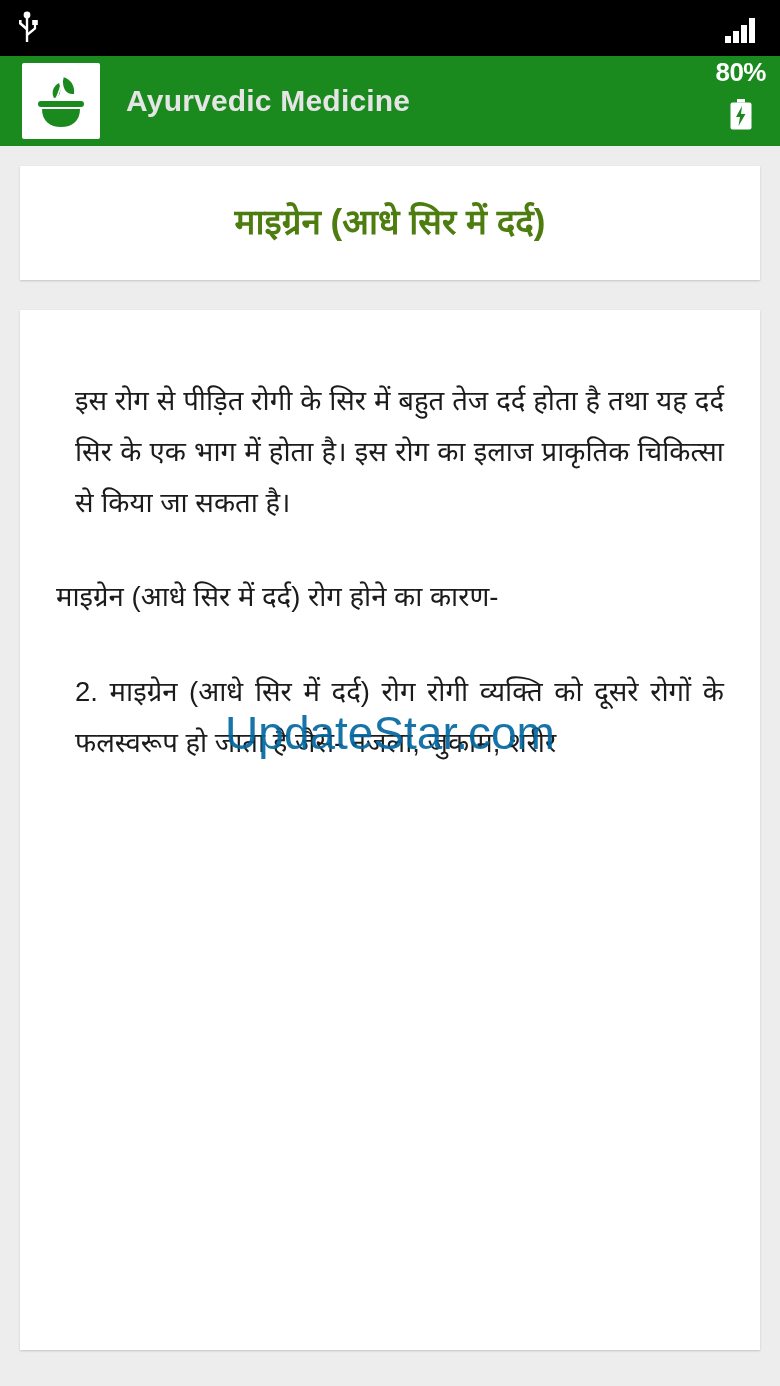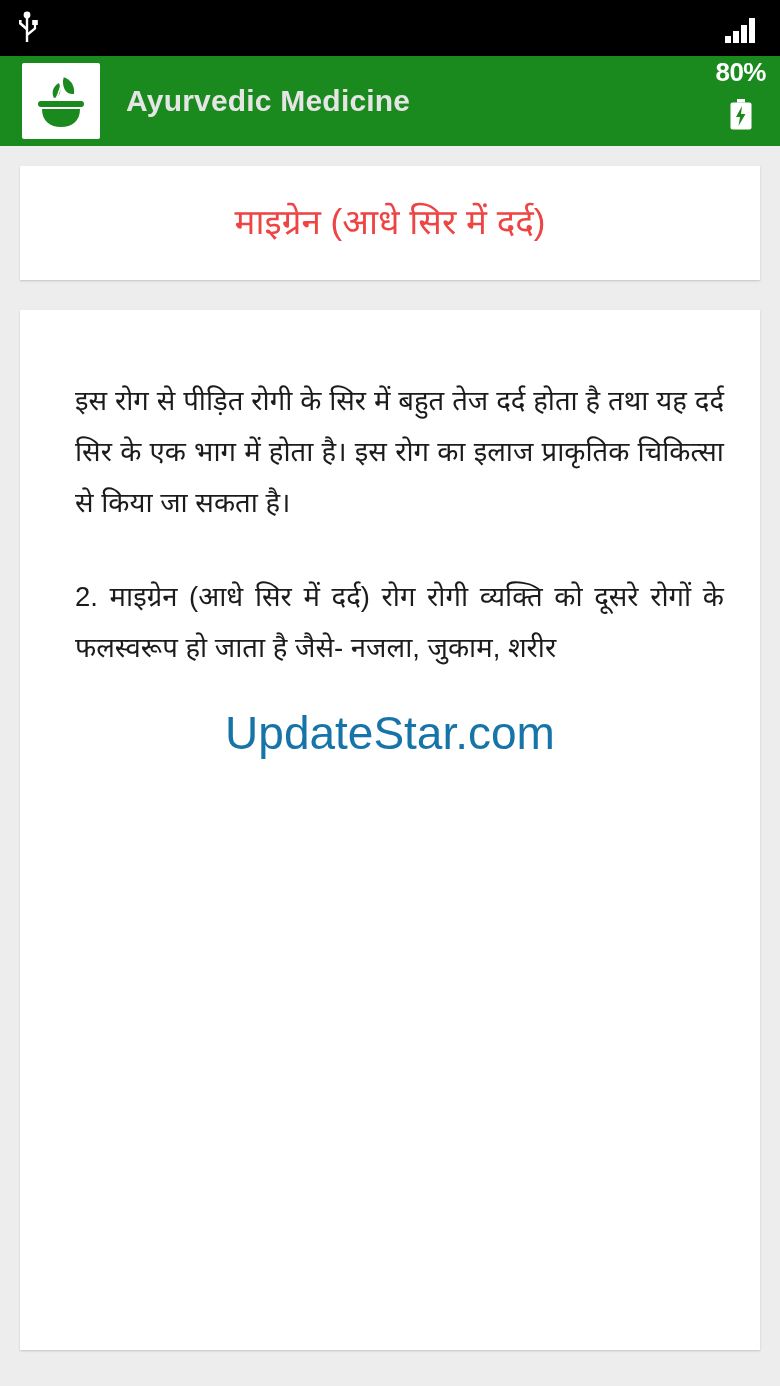--- a/index.html
+++ b/index.html
@@ -84,23 +84,23 @@
   .card {
     background: #ffffff;
     box-shadow: 0 1px 2px rgba(0,0,0,0.18);
   }
   .title-card {
     padding: 34px 20px 36px 20px;
     text-align: center;
     margin-bottom: 30px;
   }
   .title-text {
-    color: #ef4444;
+    color: #4d7c0f;
     font-size: 35px;
-    font-weight: normal;
+    font-weight: bold;
     line-height: 1.25;
   }
   .body-card {
     padding: 66px 36px 30px 36px;
     height: 1040px;
   }
   .para {
     font-size: 27.5px;
     line-height: 1.85;
     color: #1b1b1b;
@@ -186,17 +186,18 @@
 </div>
 
 <div class="content">
 
   <div class="card title-card">
     <div class="title-text">माइग्रेन (आधे सिर में दर्द)</div>
   </div>
 
   <div class="card body-card">
     <p class="para justify">इस रोग से पीड़ित रोगी के सिर में बहुत तेज दर्द होता है तथा यह दर्द सिर के एक भाग में होता है। इस रोग का इलाज प्राकृतिक चिकित्सा से किया जा सकता है।</p>
+    <p class="para plain">माइग्रेन (आधे सिर में दर्द) रोग होने का कारण-</p>
     <p class="para justify">2. माइग्रेन (आधे सिर में दर्द) रोग रोगी व्यक्ति को दूसरे रोगों के फलस्वरूप हो जाता है जैसे- नजला, जुकाम, शरीर</p>
   </div>
 
   <div class="watermark">UpdateStar.com</div>
 </div>
 
 </body></html>

